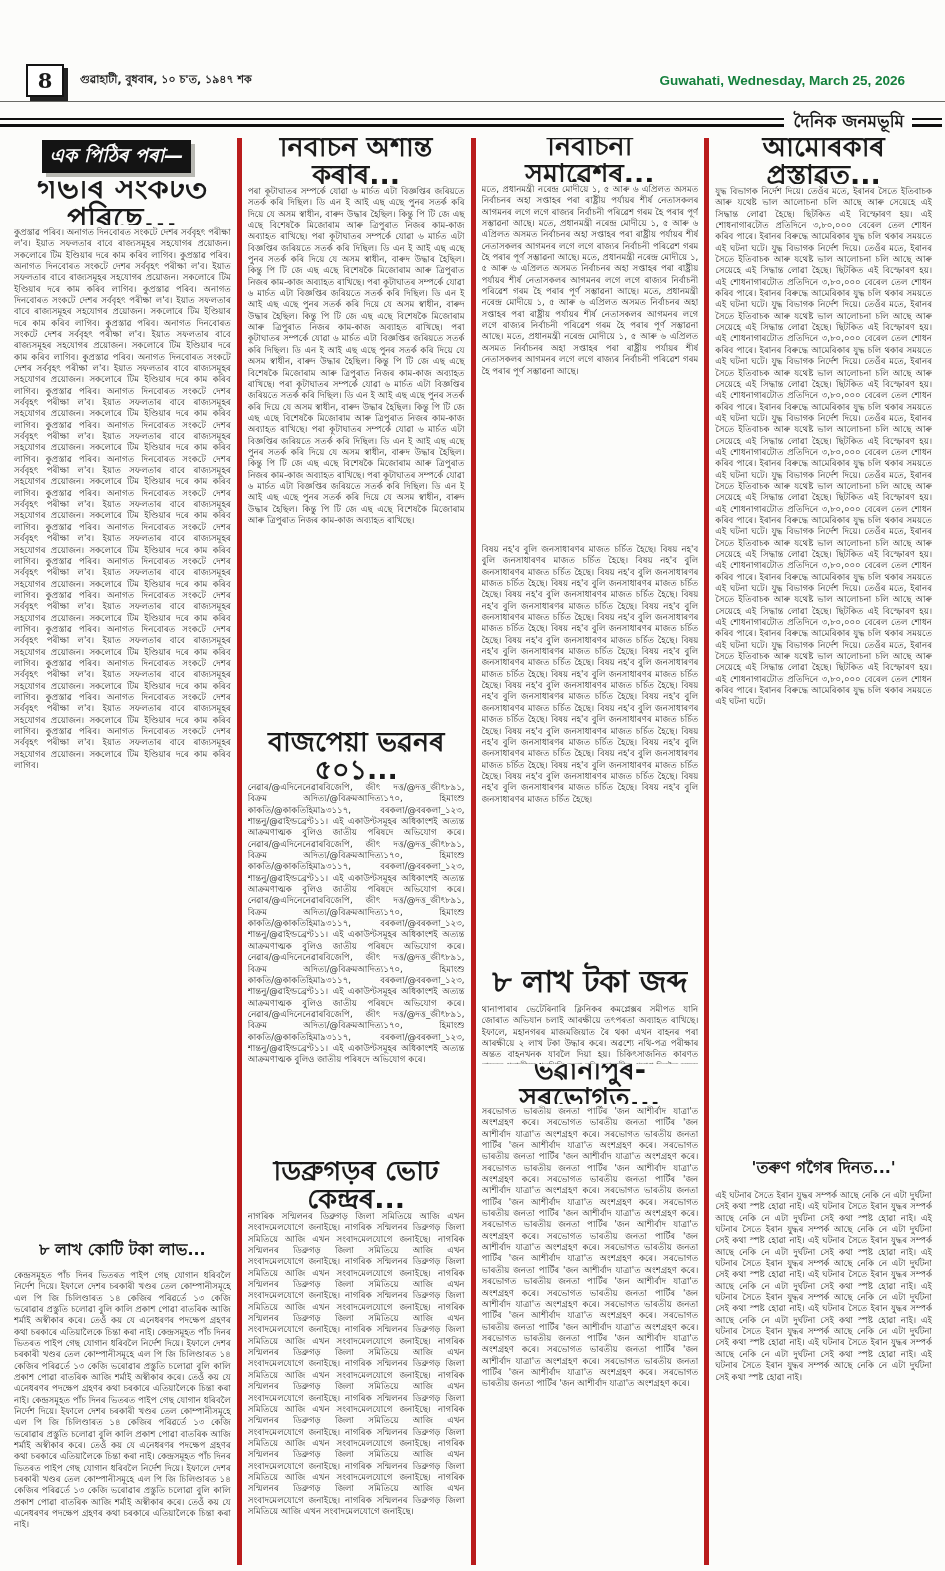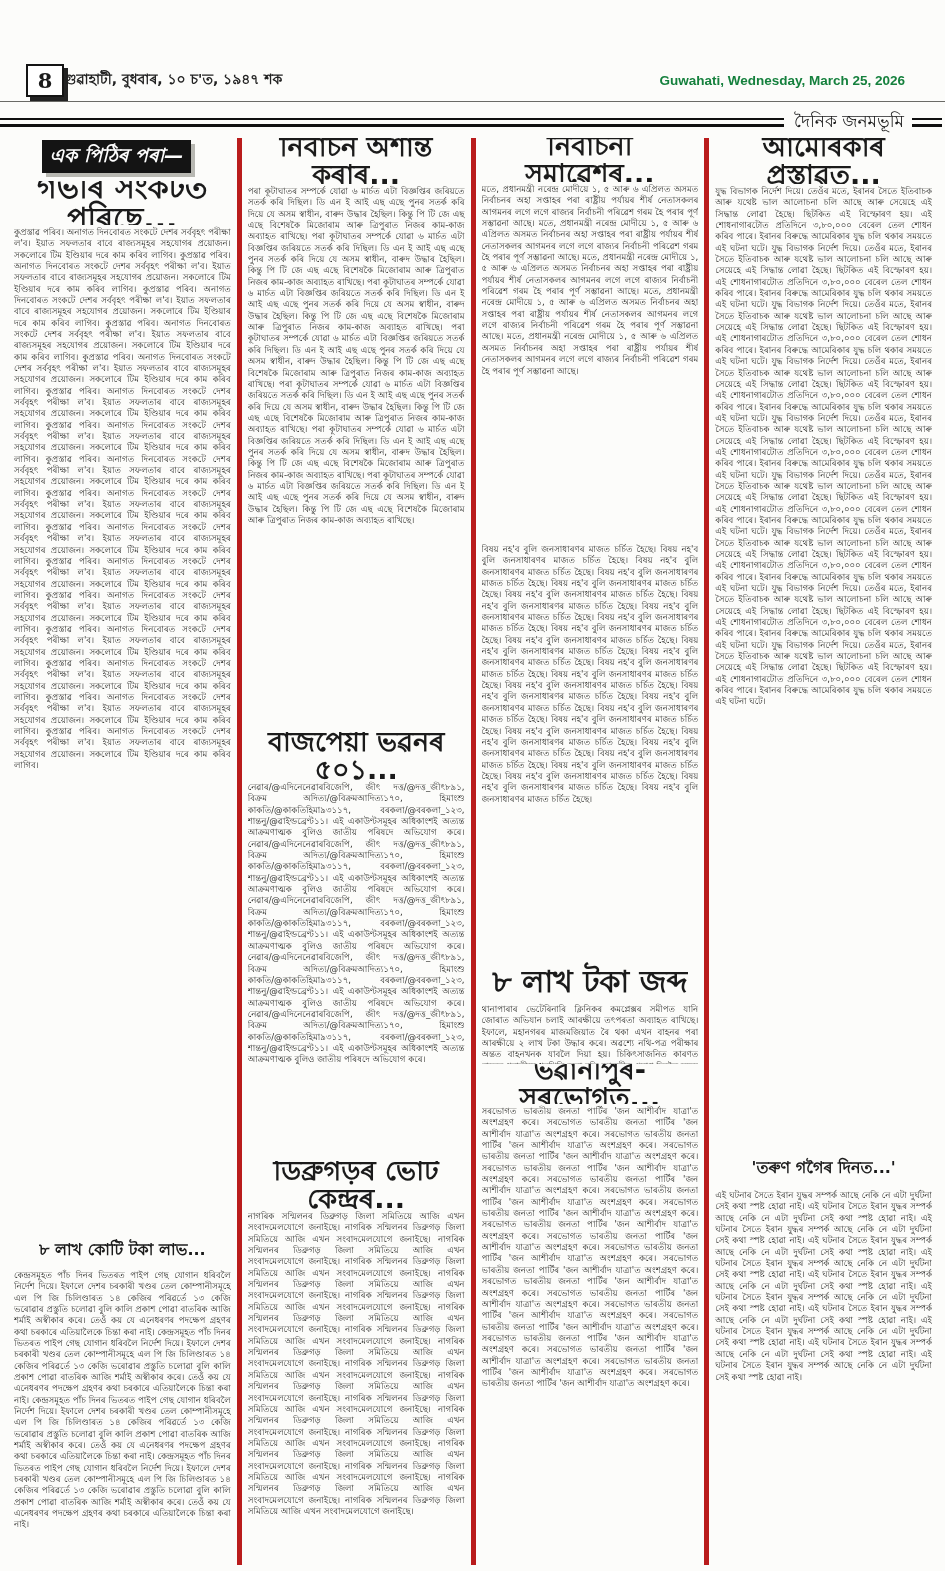--- a/index.html
+++ b/index.html
@@ -23,21 +23,22 @@
   .pageno-box {
     width:34px; height:29px;
     background:#fff;
     border:2px solid #141414;
     box-shadow:4px 4px 0 #232323;
     display:flex; align-items:center; justify-content:center;
     font-family:"DejaVu Serif", serif;
     font-size:21px; font-weight:bold;
   }
   .dateline-as {
-    font-size:14px; font-weight:bold;
+    margin-left:16px;
+    font-size:11px; font-weight:bold;
     color:#222;
   }
   .dateline-en {
     margin-left:auto;
     font-family:"Liberation Sans", sans-serif;
     font-size:13.5px; font-weight:bold;
     color:#15803d;
   }
   .thin-rule { border-top:1px solid #6a6a66; margin-top:3px; }
   
@@ -47,21 +48,21 @@
   }
   .mh-rule {
     height:4px;
     border-top:2px solid #101010;
     border-bottom:3px solid #101010;
   }
   .mh-rule.left  { flex:1; }
   .mh-rule.right { width:30px; margin-right:3px; }
   .masthead-text {
     padding:0 8px 0 10px;
-    font-size:17px; font-weight:normal;
+    font-size:17px; font-weight:bold;
     white-space:nowrap;
   }
   
   .content {
     display:flex;
     height:1435px;
     padding:4px 7px 4px 8px;
     box-sizing:border-box;
   }
   .col {

